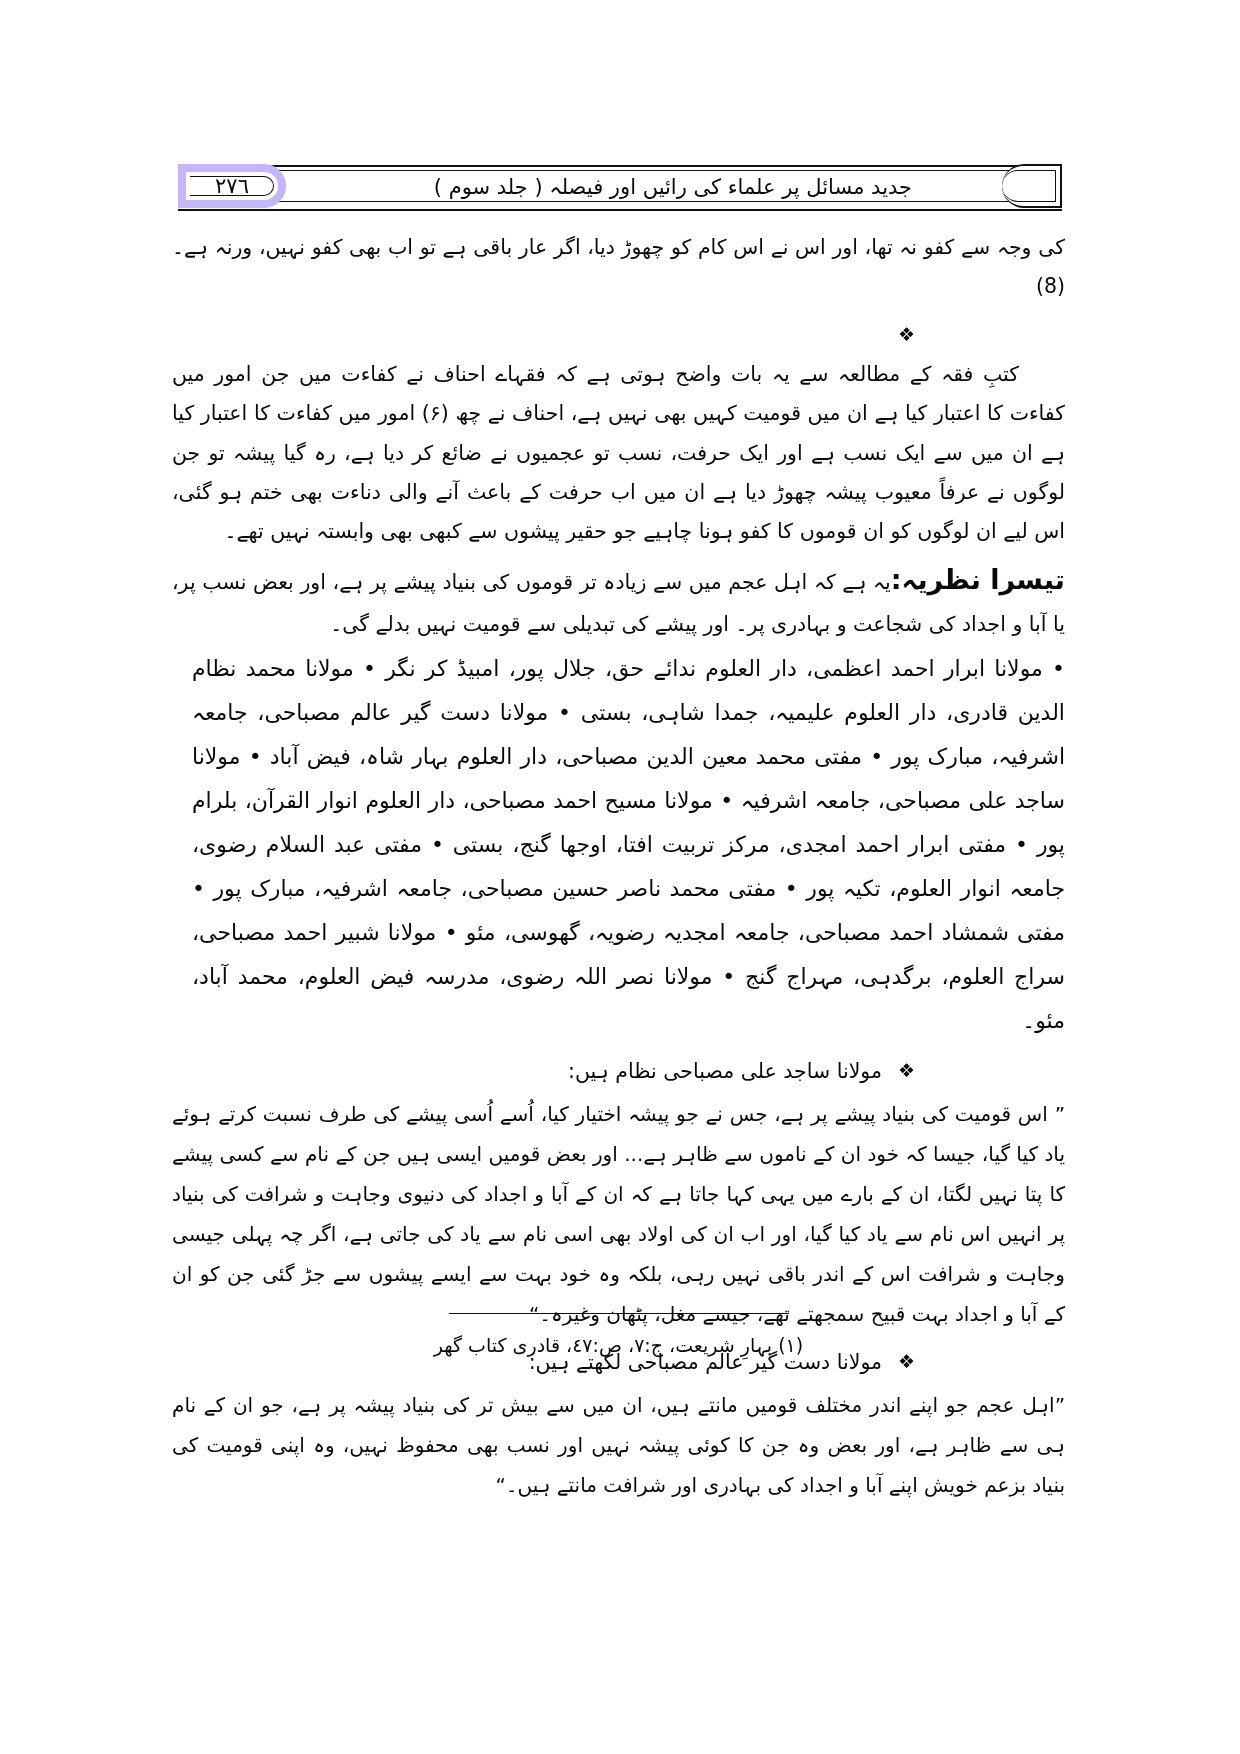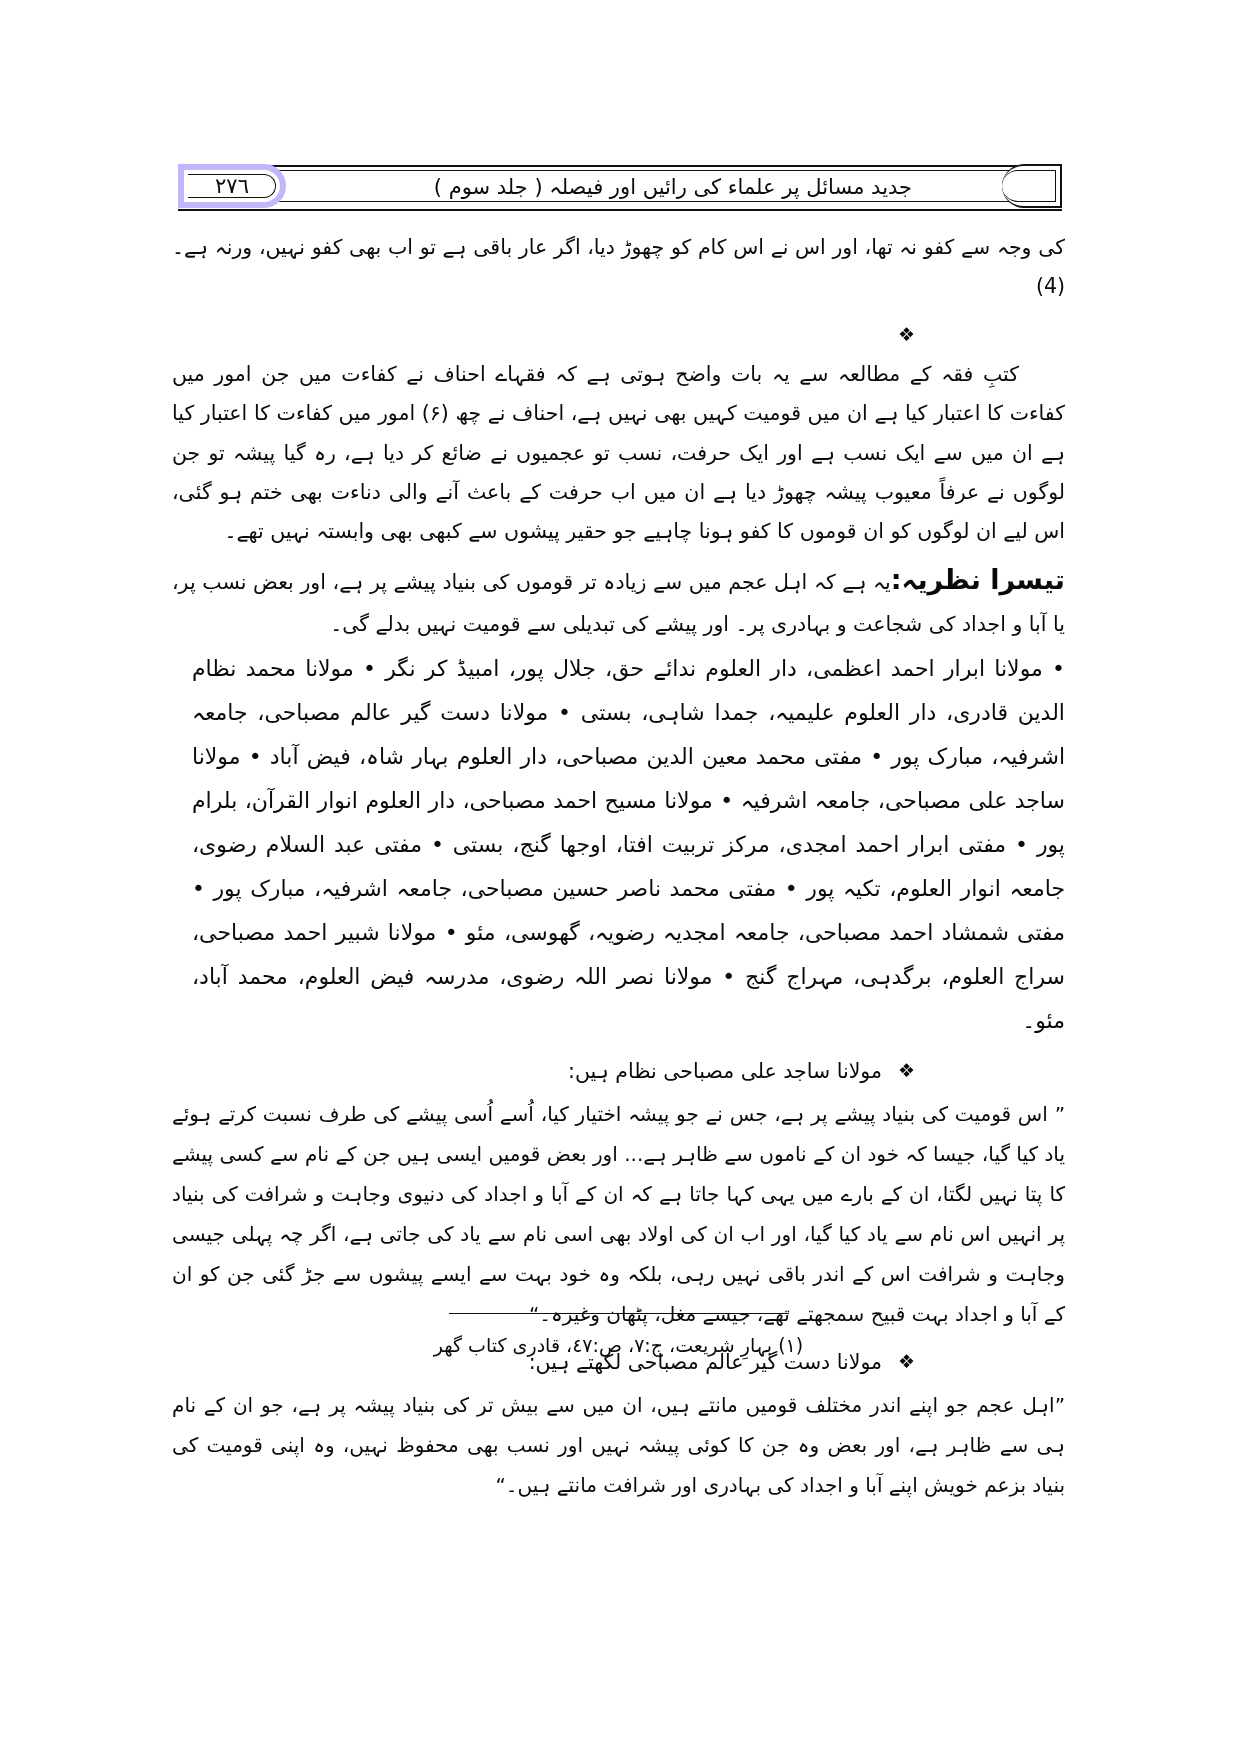--- a/index.html
+++ b/index.html
@@ -44,21 +44,21 @@
     height: 30px;
     border-top: 1px solid #111;
     border-bottom: 1px solid #111;
   }
   .page-number-box {
     position: absolute;
     top: -1px;
     left: 0;
     width: 108px;
     height: 44px;
-    border: 6px solid #c4b5fd;
+    border: 8px solid #c4b5fd;
     border-radius: 0 22px 22px 0;
     background: #fff;
     box-sizing: border-box;
   }
   .page-number-box .inner {
     position: absolute;
     top: 4px;
     left: 4px;
     right: 4px;
     bottom: 4px;
@@ -194,21 +194,21 @@
     </div>
     <div class="header-title">جدید مسائل پر علماء کی رائیں اور فیصلہ ( جلد سوم )</div>
     <div class="page-number-box">
       <div class="inner"></div>
       <div class="page-number">٢٧٦</div>
     </div>
   </div>
 
   <div class="body">
 
-    <p>کی وجہ سے کفو نہ تھا، اور اس نے اس کام کو چھوڑ دیا، اگر عار باقی ہے تو اب بھی کفو نہیں، ورنہ ہے۔(4)</p>
+    <p>کی وجہ سے کفو نہ تھا، اور اس نے اس کام کو چھوڑ دیا، اگر عار باقی ہے تو اب بھی کفو نہیں، ورنہ ہے۔(8)</p>
 
     <div class="bullet-line">
       <span class="diamond">❖</span>
     </div>
 
     <p class="indent">کتبِ فقہ کے مطالعہ سے یہ بات واضح ہوتی ہے کہ فقہاے احناف نے کفاءت میں جن امور میں کفاءت کا اعتبار کیا ہے ان میں قومیت کہیں بھی نہیں ہے، احناف نے چھ (۶) امور میں کفاءت کا اعتبار کیا ہے ان میں سے ایک نسب ہے اور ایک حرفت، نسب تو عجمیوں نے ضائع کر دیا ہے، رہ گیا پیشہ تو جن لوگوں نے عرفاً معیوب پیشہ چھوڑ دیا ہے ان میں اب حرفت کے باعث آنے والی دناءت بھی ختم ہو گئی، اس لیے ان لوگوں کو ان قوموں کا کفو ہونا چاہیے جو حقیر پیشوں سے کبھی بھی وابستہ نہیں تھے۔</p>
 
     <p class="para-theory"><span class="lead">تیسرا نظریہ:</span><span>یہ ہے کہ اہل عجم میں سے زیادہ تر قوموں کی بنیاد پیشے پر ہے، اور بعض نسب پر، یا آبا و اجداد کی شجاعت و بہادری پر۔ اور پیشے کی تبدیلی سے قومیت نہیں بدلے گی۔</span></p>
 
 

